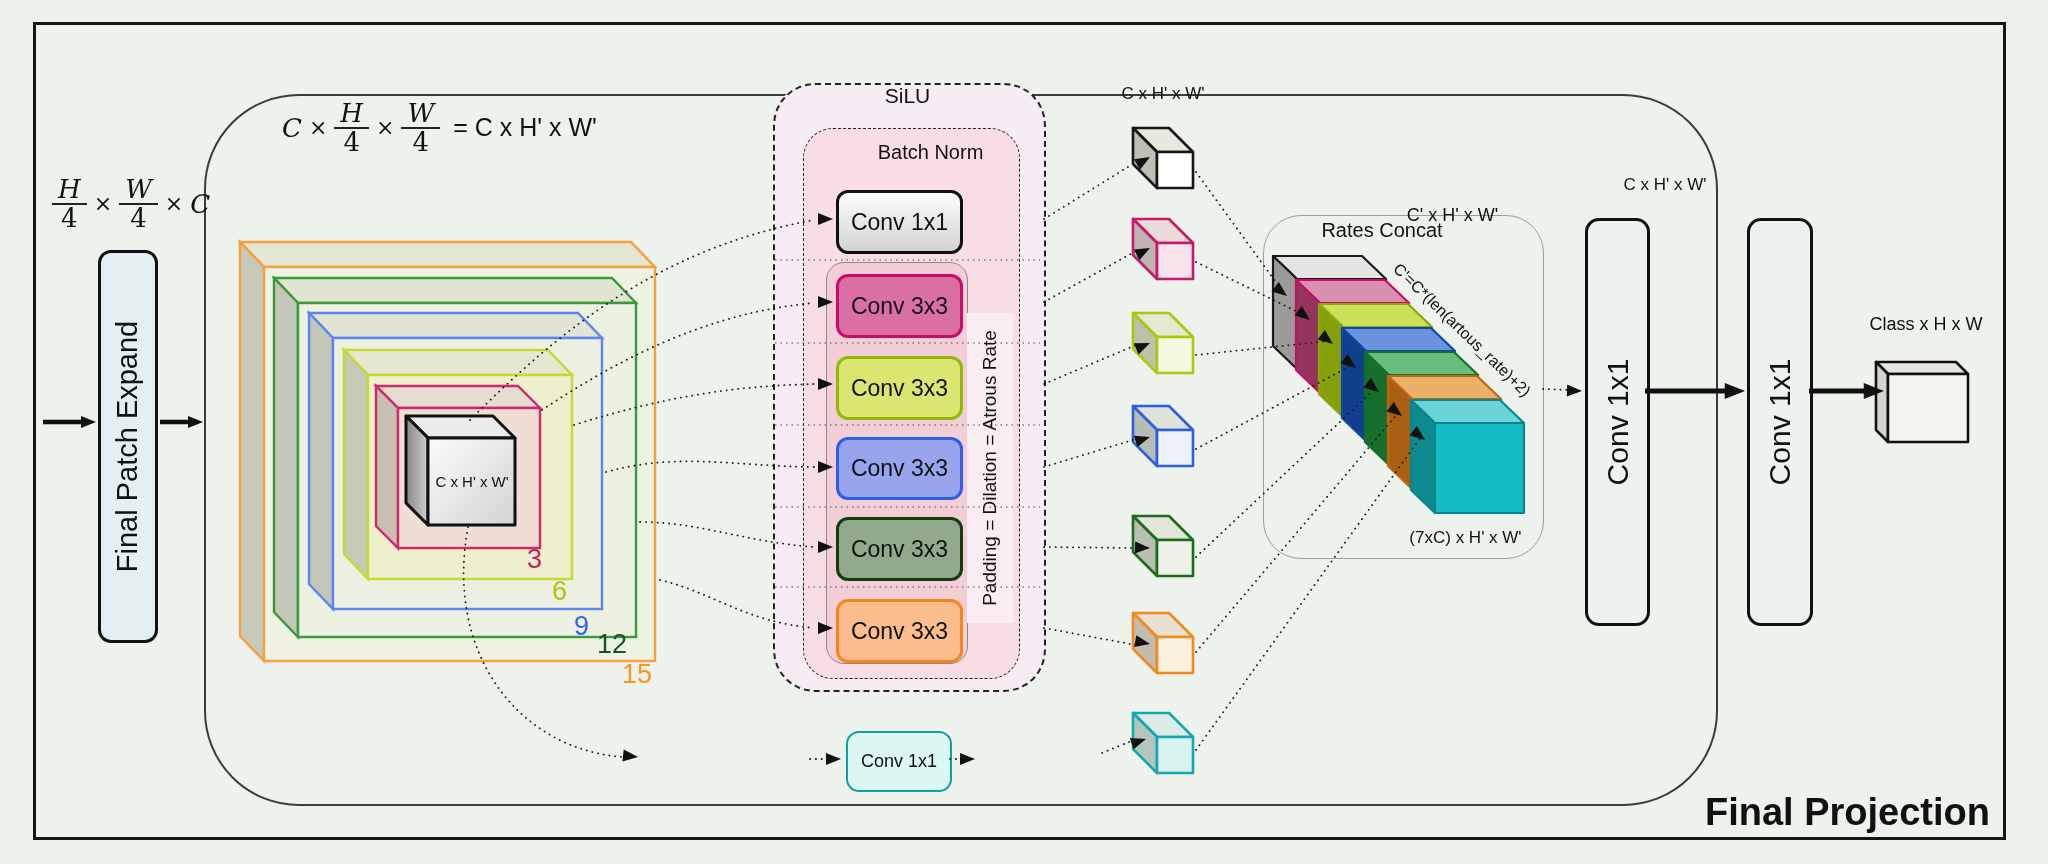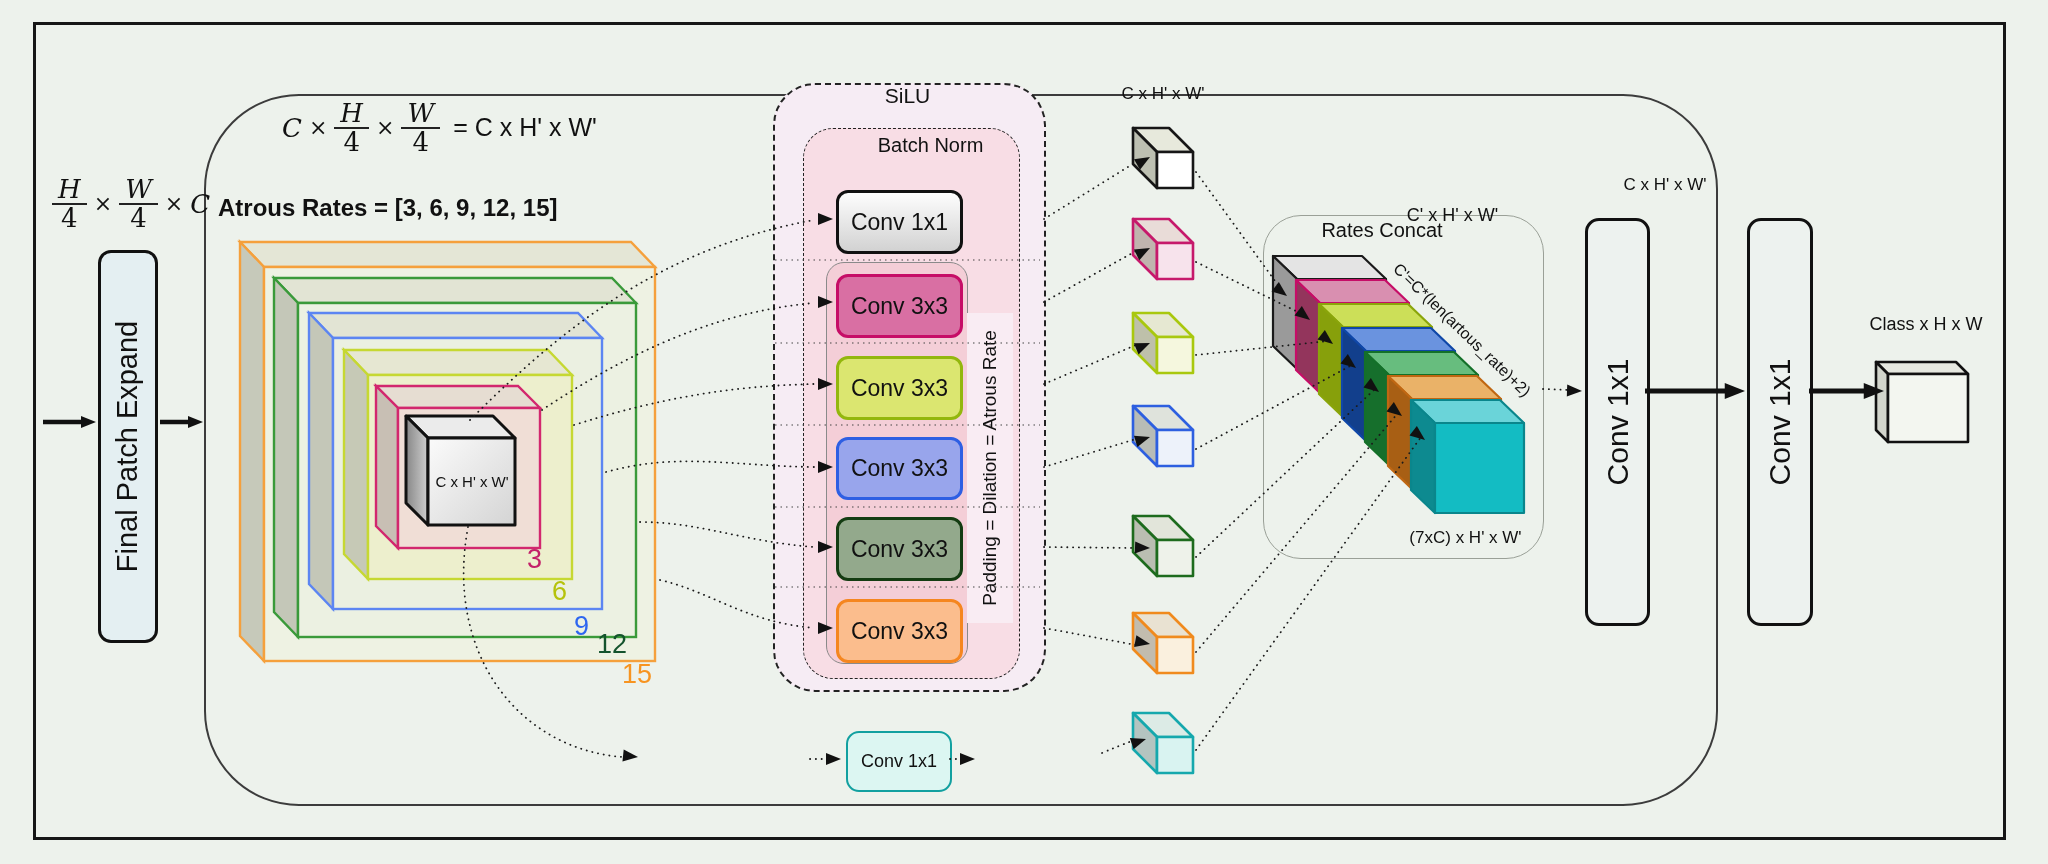--- a/index.html
+++ b/index.html
@@ -207,35 +207,34 @@
         <span class="fd">4</span>
     </span>
     <span class="op">×</span>
     <span class="frac">
       <span class="fn">W</span>
         <span class="fd">4</span>
     </span>
     <span class="sansbit">= C x H' x W'</span>
   </div>
 
-  <div class="abs z2 lbl b" style="left:218px;top:194px;font-size:24px;">Atrous Rates = [3, 6, 9, 12, 15]</div>
 
   <div class="abs z2 lbl" style="left:527px;top:544px;font-size:27px;color:#c32069;">3</div>
   <div class="abs z2 lbl" style="left:552px;top:576px;font-size:27px;color:#b5c20c;">6</div>
   <div class="abs z2 lbl" style="left:574px;top:611px;font-size:27px;color:#2e66f0;">9</div>
   <div class="abs z2 lbl" style="left:597px;top:629px;font-size:27px;color:#14532d;">12</div>
   <div class="abs z2 lbl" style="left:622px;top:659px;font-size:27px;color:#f79421;">15</div>
 
   <div class="abs z2 ctr" style="left:429px;top:473px;width:86px;font-size:15px;">C x H' x W'</div>
 
   <div class="abs z2 silu-box"></div>
   <div class="abs z2 bn-box"></div>
   <div class="abs z2 stack-frame"></div>
   <div class="abs z2 ctr" style="left:773px;top:84px;width:269px;font-size:21px;">SiLU</div>
-  <div class="abs z2 ctr" style="left:803px;top:134px;width:255px;font-size:20px;">Batch Norm</div>
+  <div class="abs z2 ctr" style="left:803px;top:141px;width:255px;font-size:20px;">Batch Norm</div>
 
   <div class="abs z2 conv c0">
     <span>Conv 1x1</span>
     </div>
   <div class="abs z2 conv c1">
     <span>Conv 3x3</span>
     </div>
   <div class="abs z2 conv c2">
     <span>Conv 3x3</span>
     </div>
@@ -267,20 +266,21 @@
   <div class="abs z2 tall-conv" style="left:1747px;width:60px;">
     <span>Conv 1x1</span>
     </div>
   <div class="abs z2 ctr" style="left:1615px;top:175px;width:100px;font-size:17px;">C x H' x W'</div>
   <div class="abs z2 ctr" style="left:1856px;top:314px;width:140px;font-size:18px;">Class x H x W</div>
 
   <div class="abs z2 teal" style="left:846px;top:731px;width:102px;height:57px;font-size:18px;">
     <span>Conv 1x1</span>
   </div>
 
+  <div class="abs z2 b" style="left:1660px;top:791px;width:330px;font-size:38px;text-align:right;">Final Projection</div>
 
   <svg id="overlay" class="layer" width="2048" height="864" viewBox="0 0 2048 864">
     <defs>
       <path id="ah" d="M0,0 L-15,-6 L-15,6 Z" fill="#111"></path>
     </defs>
 
     <g stroke="#444" stroke-width="1.2" stroke-dasharray="1.5 4">
       <line x1="775" y1="260" x2="1040" y2="260"></line>
       <line x1="775" y1="343" x2="1040" y2="343"></line>
       <line x1="775" y1="425" x2="1040" y2="425"></line>

